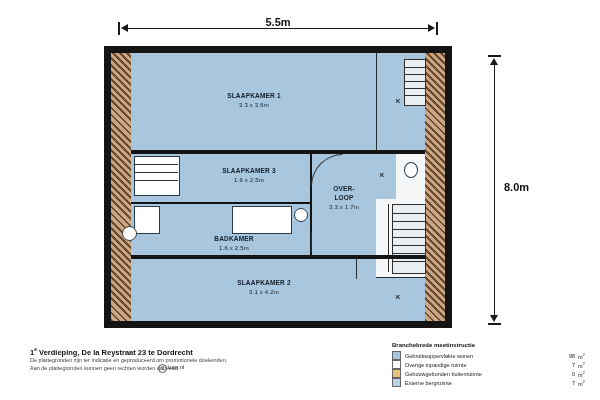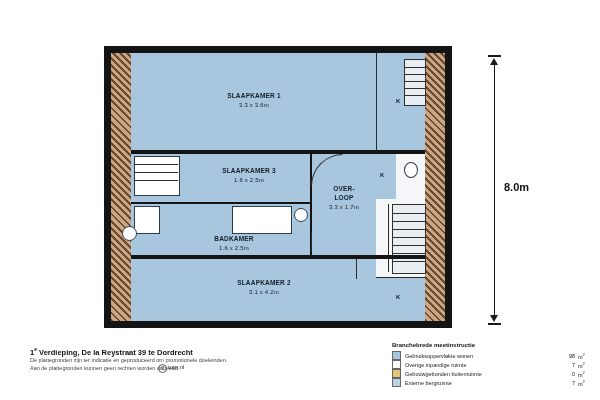--- a/index.html
+++ b/index.html
@@ -279,20 +279,28 @@
     padding-left: 3px;
     font-size: 5.5px;
   }
   .lg-unit sup { font-size: 4px; }
 </style>
 </head>
 <body>
 
 <div id="page">
 
+  <div class="dim-h">
+    <div class="line"></div>
+    <div class="cap-l"></div>
+    <div class="cap-r"></div>
+    <div class="arr-l"></div>
+    <div class="arr-r"></div>
+    <div class="label">5.5m</div>
+  </div>
 
   <div class="dim-v">
     <div class="line"></div>
     <div class="cap-t"></div>
     <div class="cap-b"></div>
     <div class="arr-t"></div>
     <div class="arr-b"></div>
     <div class="label">8.0m</div>
   </div>
 
@@ -384,21 +392,21 @@
     <div class="room" style="left:272px;top:231px;width:49px;height:44px;"></div>
     <div class="thinline" style="left:272px;top:231px;width:49px;height:1px;"></div>
     <div class="klabel" style="left:292px;top:248px;">K</div>
 
     <div class="thinline" style="left:252px;top:213px;width:1px;height:20px;"></div>
     <div class="thinline" style="left:207px;top:186px;width:1px;height:20px;"></div>
   </div>
 
   <div id="footer">
     <div class="f-title">
-      <span>1</span><sup>e</sup><span> Verdieping, De la Reystraat 39 te Dordrecht</span>
+      <span>1</span><sup>e</sup><span> Verdieping, De la Reystraat 23 te Dordrecht</span>
     </div>
     <div class="f-sub1">De plattegronden zijn ter indicatie en geproduceerd om promotionele doeleinden.</div>
     <div class="f-sub2">Aan de plattegronden kunnen geen rechten worden ontleend.</div>
     <div class="f-logo">
       <span class="c">C</span><span>topr.nl</span>
     </div>
 
     <div class="legend">
       <div class="lg-title">Branchebrede meetinstructie</div>
 

